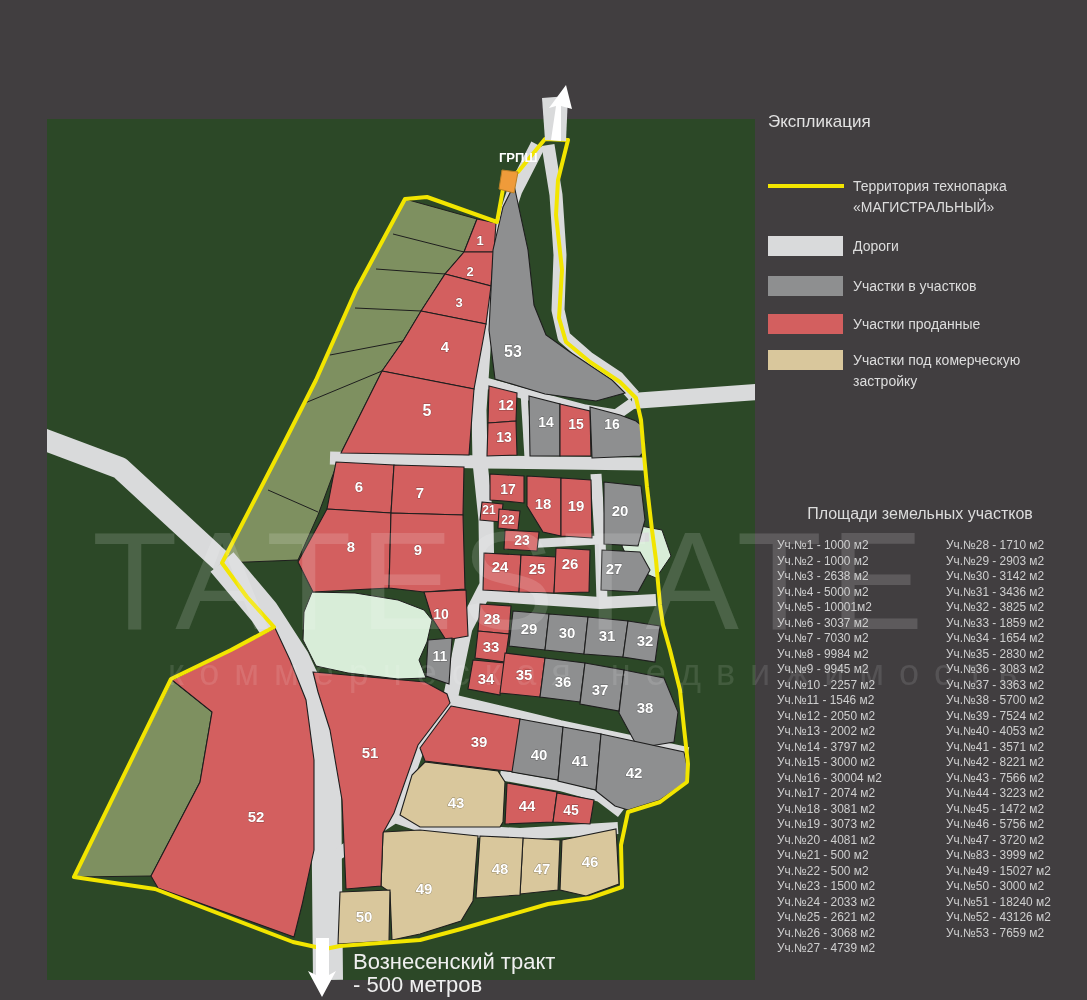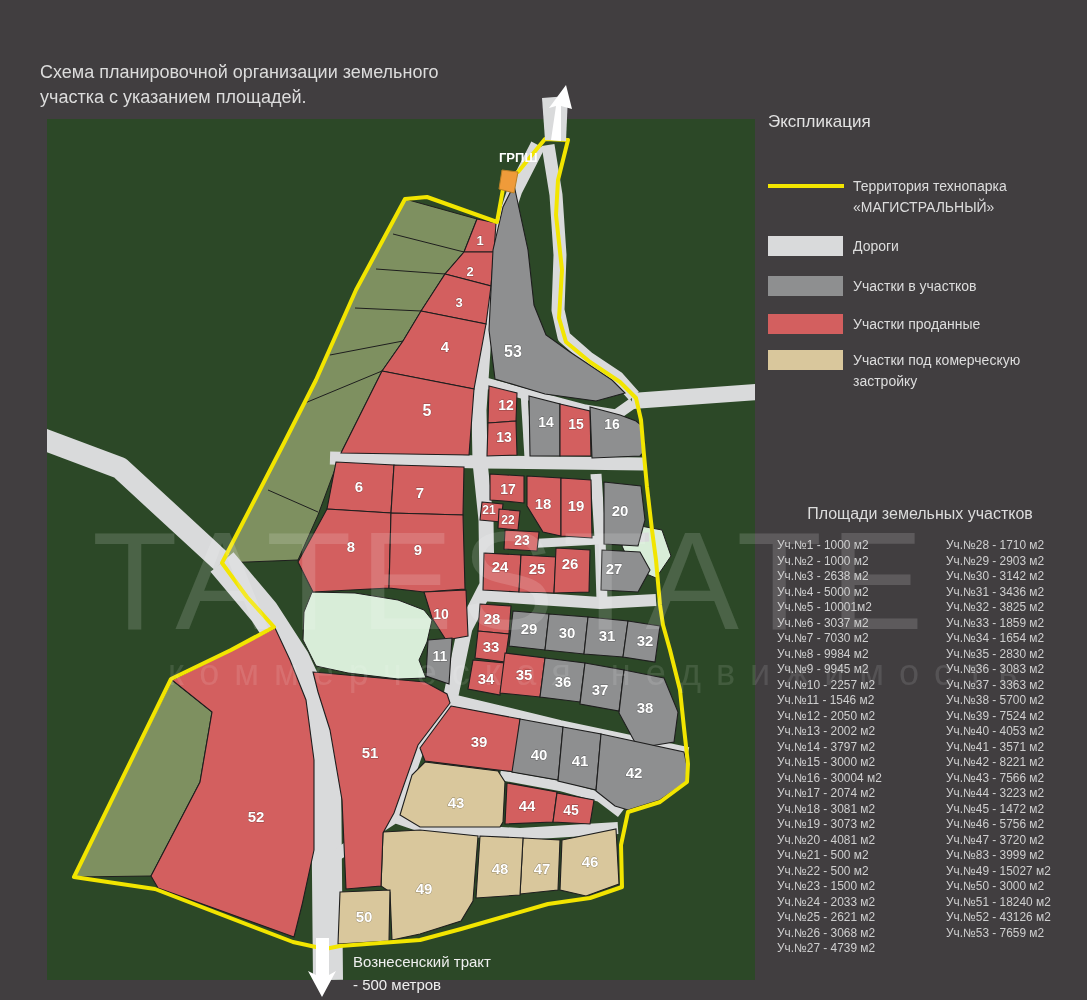--- a/index.html
+++ b/index.html
@@ -6,21 +6,21 @@
   body{
     width:1087px;height:1000px;position:relative;overflow:hidden;
     background:#413e40;
     font-family:"Liberation Sans", sans-serif;
   }
   #stage{position:absolute;inset:0;width:1087px;height:1000px;}
   svg{position:absolute;left:0;top:0;}
   .overlay{position:absolute;z-index:4;color:#d9d9d9;}
   #page-title{left:40px;top:60px;font-size:18px;line-height:25px;white-space:pre-line;color:#dcdcdc;}
   #top-road-label{left:583px;top:90px;font-size:15.5px;line-height:22px;white-space:pre-line;color:#efefef;}
-  #bottom-road-label{left:353px;top:950px;font-size:15px;line-height:23px;white-space:pre-line;color:#efefef;}
+  #bottom-road-label{left:353px;top:950px;font-size:22px;line-height:23px;white-space:pre-line;color:#efefef;}
   #grpsh-label{left:481px;top:150px;font-size:13px;font-weight:bold;color:#ffffff;padding-left:18px;}
   #legend{left:768px;top:112px;width:310px;}
   #legend-title{font-size:17px;color:#e2e2e2;}
   .legend-row{position:absolute;left:0;width:310px;}
   .legend-swatch{position:absolute;left:0;}
   .legend-text{position:absolute;left:85px;font-size:14px;line-height:21px;color:#dddddd;white-space:pre-line;}
   #areas{left:775px;top:505px;width:290px;}
   #areas-title{width:290px;text-align:center;font-size:16px;color:#dcdcdc;}
   .area-col{position:absolute;top:33px;font-size:11.9px;line-height:15.5px;color:#cfcfcf;}
   #area-col-left{left:2px;}
@@ -195,22 +195,20 @@
         <text x="364" y="916" font-size="15" dominant-baseline="central" class="plot-label">50</text>
         <text x="370" y="752" font-size="15" dominant-baseline="central" class="plot-label">51</text>
         <text x="256" y="816" font-size="15" dominant-baseline="central" class="plot-label">52</text>
         <text x="513" y="351" font-size="16" dominant-baseline="central" class="plot-label">53</text>
       </g>
   </svg>
 
   <div id="watermark">TATESTATE</div>
   <div id="watermark-sub">коммерческая недвижимость</div>
 
-  <div class="overlay" id="page-title">Схема планировочной организации земельного
-участка с указанием площадей.</div>
   <div class="overlay" id="bottom-road-label">Вознесенский тракт
 - 500 метров</div>
   <div class="overlay" id="grpsh-label">ГРПШ</div>
 
   <div class="overlay" id="legend">
     <div id="legend-title">Экспликация</div>
     <div id="legend-rows">
         <div class="legend-row" style="top: 64px;">
           <div class="legend-swatch" style="width: 76px; height: 4px; top: 8px; background: rgb(242, 229, 0);"></div>
           <div class="legend-text">Территория технопарка

